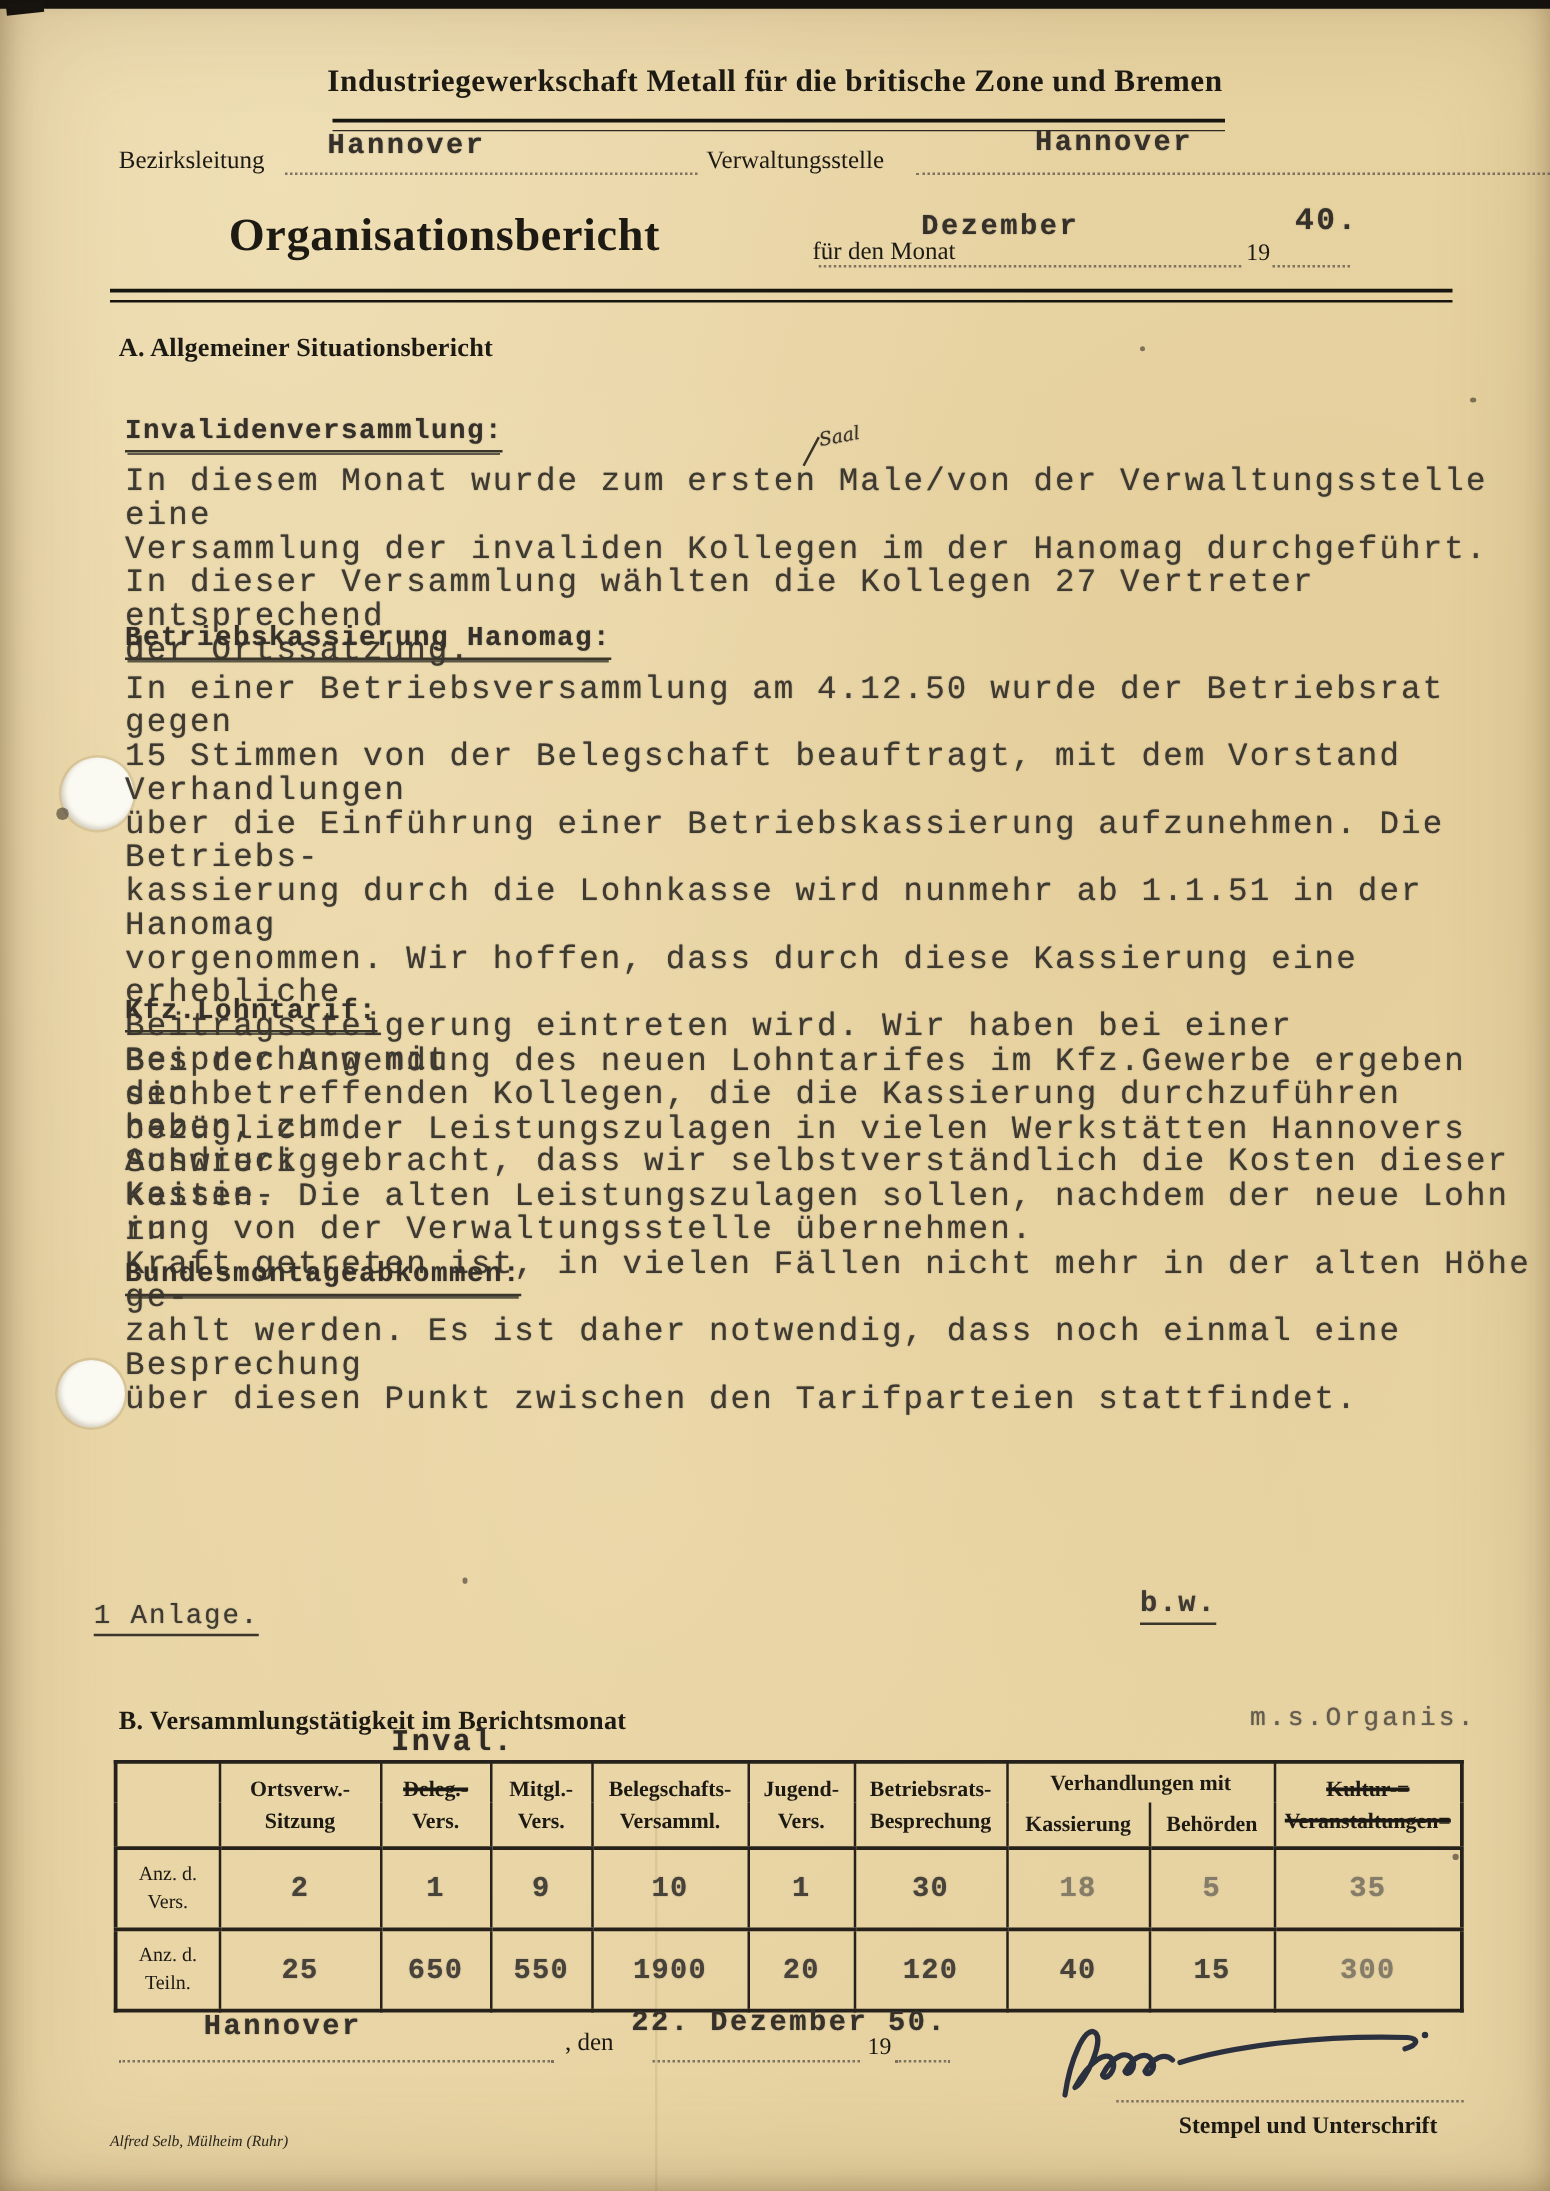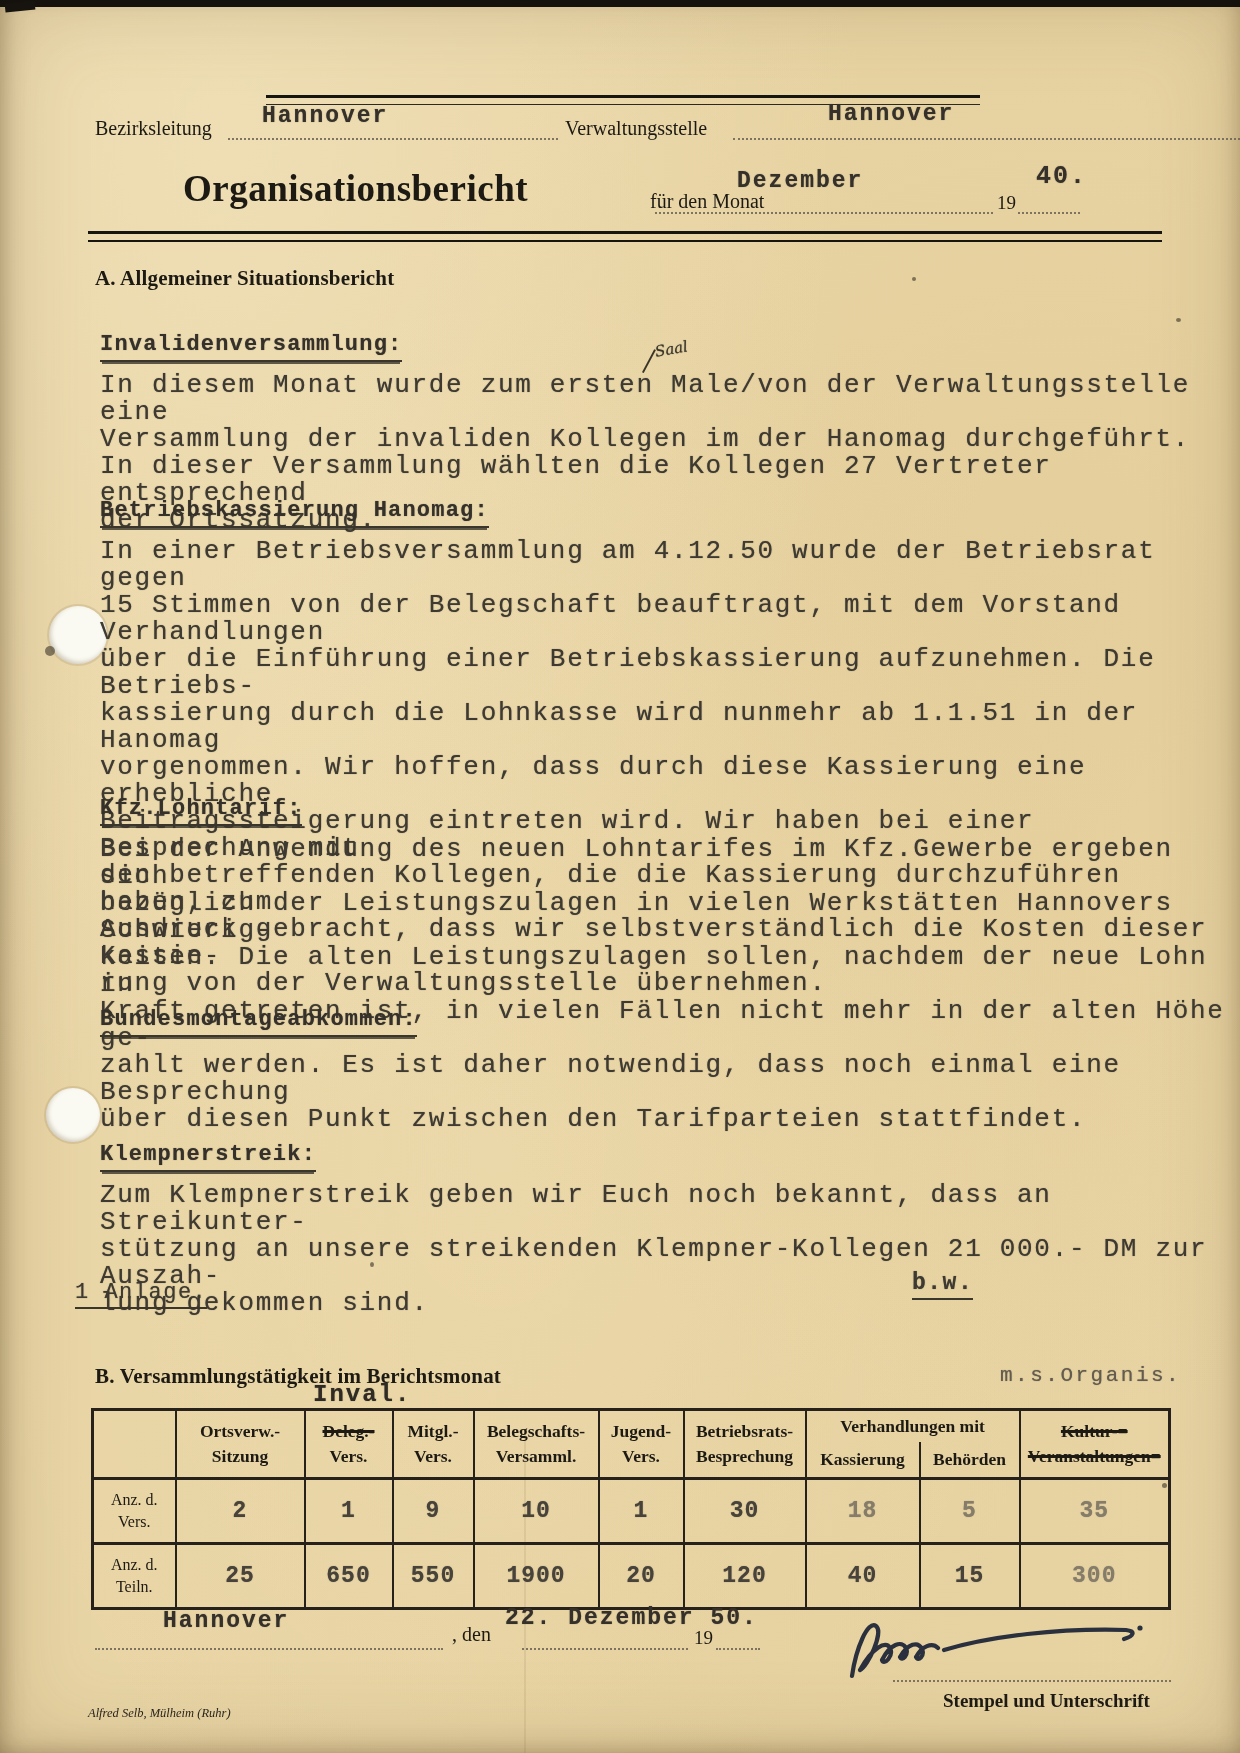--- a/index.html
+++ b/index.html
@@ -94,20 +94,21 @@
   <div class="top-edge"></div>
   <div class="corner-mark"></div>
   <div class="crease"></div>
   <div class="hole hole1"></div>
   <div class="hole hole2"></div>
   <div class="speck" style="left:912px;top:277px;width:4px;height:4px;"></div>
   <div class="speck" style="left:1176px;top:318px;width:5px;height:4px;"></div>
   <div class="speck" style="left:370px;top:1262px;width:4px;height:5px;"></div>
   <div class="speck" style="left:1162px;top:1483px;width:5px;height:5px;"></div>
 
+  <div class="abs print org-title">Industriegewerkschaft Metall für die britische Zone und Bremen</div>
   <div class="abs org-underline"></div>
 
   <div class="abs print lbl" style="left:95px;top:117px;">Bezirksleitung</div>
   <div class="abs dotted" style="left:228px;top:138px;width:330px;"></div>
   <div class="abs typed typed-val" style="left:262px;top:103px;">Hannover</div>
 
   <div class="abs print lbl" style="left:565px;top:117px;">Verwaltungsstelle</div>
   <div class="abs dotted" style="left:733px;top:138px;width:507px;"></div>
   <div class="abs typed typed-val" style="left:828px;top:101px;">Hannover</div>
 
@@ -153,26 +154,20 @@
 keiten.  Die alten Leistungszulagen sollen, nachdem der neue Lohn in
 Kraft getreten ist, in vielen Fällen nicht mehr in der alten Höhe ge-
 zahlt werden.  Es ist daher notwendig, dass noch einmal eine Besprechung
 über diesen Punkt zwischen den Tarifparteien stattfindet.</div>
   </div>
 
   <div class="section" style="top:1007px;">
     <span class="typed typed-head">Bundesmontageabkommen:</span>
   </div>
 
-  <div class="section" style="top:1142px;">
-    <span class="typed typed-head">Klempnerstreik:</span>
-    <div class="typed typed-body">Zum Klempnerstreik geben wir Euch noch bekannt, dass an Streikunter-
-stützung an unsere streikenden Klempner-Kollegen 21 000.- DM zur Auszah-
-lung gekommen sind.</div>
-  </div>
 
   <div class="abs typed anlage"><span class="underline-typed">1 Anlage.</span></div>
   <div class="abs typed bw"><span class="underline-typed">b.w.</span></div>
 
   <div class="abs print sec-title secb-title">B. Versammlungstätigkeit im Berichtsmonat</div>
   <div class="abs typed inval-note">Inval.</div>
   <div class="abs typed organis-note">m.s.Organis.</div>
 
   <table class="meet">
     <colgroup>

